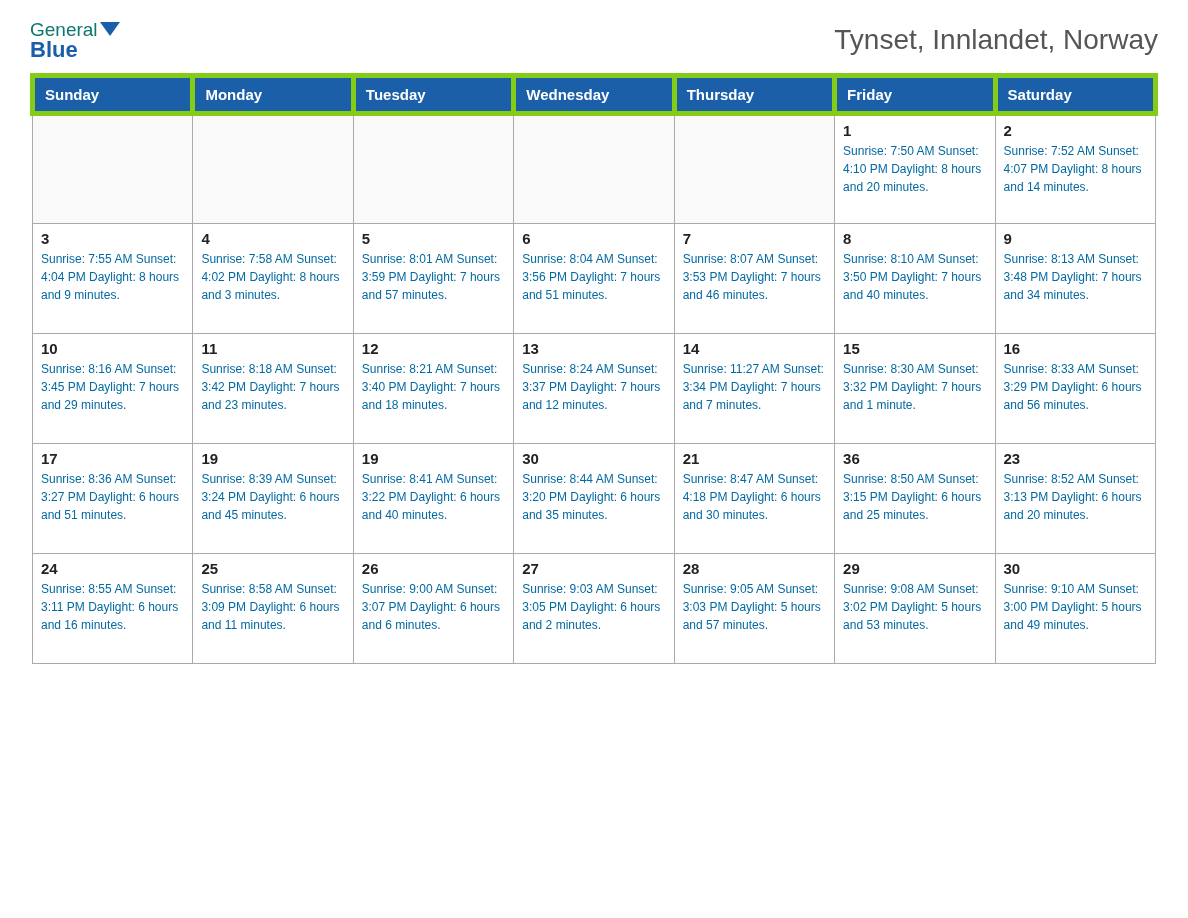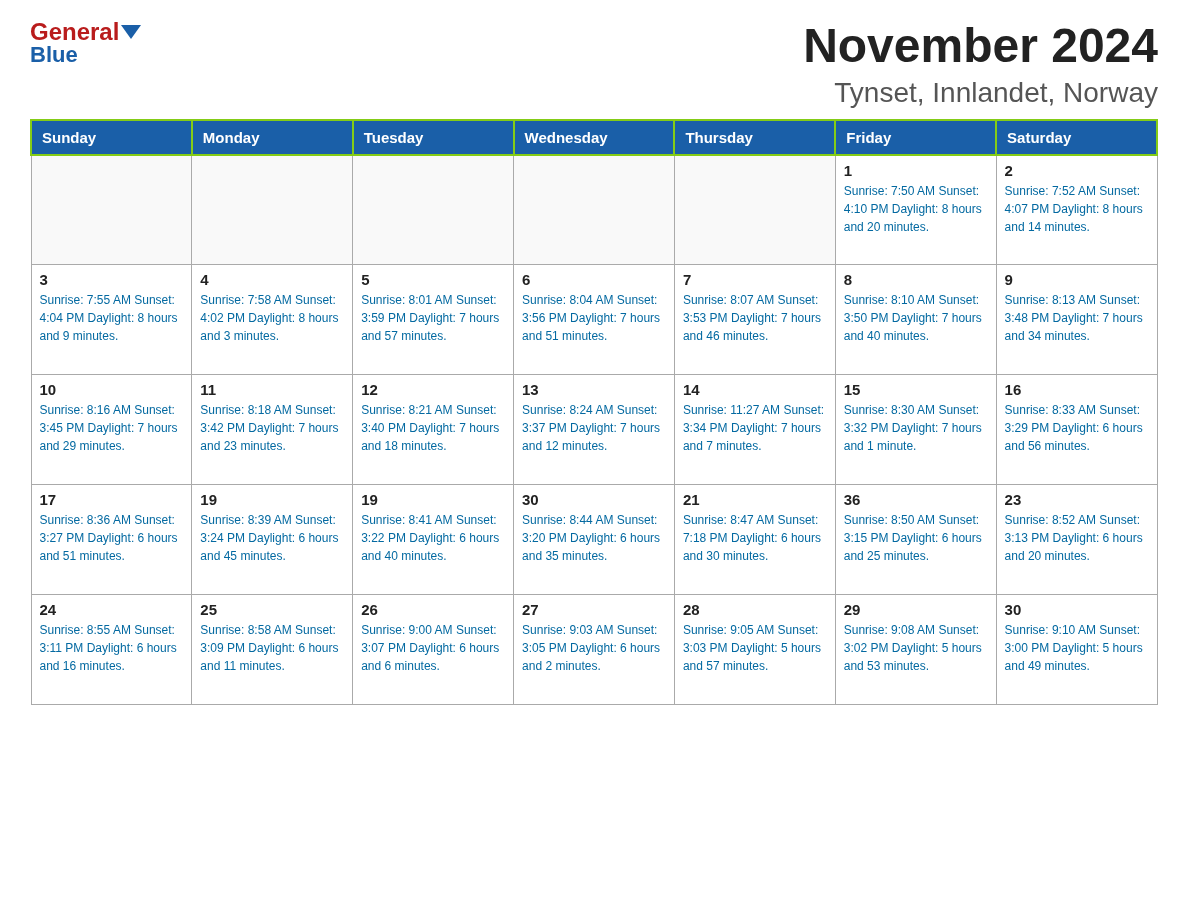--- a/index.html
+++ b/index.html
@@ -16,23 +16,23 @@
       justify-content: space-between;
       align-items: flex-start;
       margin-bottom: 10px;
     }
     .logo-area {
       display: flex;
       flex-direction: column;
       align-items: flex-start;
     }
     .logo-text {
-      font-size: 24px;
-      font-weight: bold;
-      color: #b91c1c;
+      font-size: 19px;
+      font-weight: normal;
+      color: #0f766e;
       line-height: 1;
     }
     .logo-triangle {
       display: inline-block;
       width: 0;
       height: 0;
       border-left: 10px solid transparent;
       border-right: 10px solid transparent;
       border-top: 14px solid #1a5fa8;
       margin-left: 2px;
@@ -65,21 +65,21 @@
       border-collapse: collapse;
       margin-top: 10px;
     }
     thead tr th {
       background-color: #1a5fa8;
       color: #fff;
       font-size: 15px;
       font-weight: bold;
       padding: 8px 10px;
       text-align: left;
-      border: 2px solid #84cc16;
+      border: 5px solid #84cc16;
     }
     tbody tr td {
       border: 1px solid #aaa;
       vertical-align: top;
       padding: 6px 8px;
       font-size: 12.5px;
       width: calc(100% / 7);
       min-height: 90px;
       height: 110px;
     }
@@ -106,21 +106,20 @@
 <body>
 
 <div class="header">
   <div class="logo-area">
     <div class="logo-text">
       General<span class="logo-triangle"></span>
     </div>
     <div class="logo-blue-text">Blue</div>
   </div>
   <div class="title-area">
-    <div class="month-title">November 2024</div>
     <div class="location-title">Tynset, Innlandet, Norway</div>
   </div>
 </div>
 
 <table>
   <thead>
     <tr>
     <th>Sunday</th>
         <th>Monday</th>
         <th>Tuesday</th>
@@ -279,21 +278,21 @@
         <td>
           <span class="day-num">30</span>
           <div class="day-info">Sunrise: 8:44 AM
 Sunset: 3:20 PM
 Daylight: 6 hours
 and 35 minutes.</div>
         </td>
         <td>
           <span class="day-num">21</span>
           <div class="day-info">Sunrise: 8:47 AM
-Sunset: 7:18 PM
+Sunset: 4:18 PM
 Daylight: 6 hours
 and 30 minutes.</div>
         </td>
         <td>
           <span class="day-num">36</span>
           <div class="day-info">Sunrise: 8:50 AM
 Sunset: 3:15 PM
 Daylight: 6 hours
 and 25 minutes.</div>
         </td>

